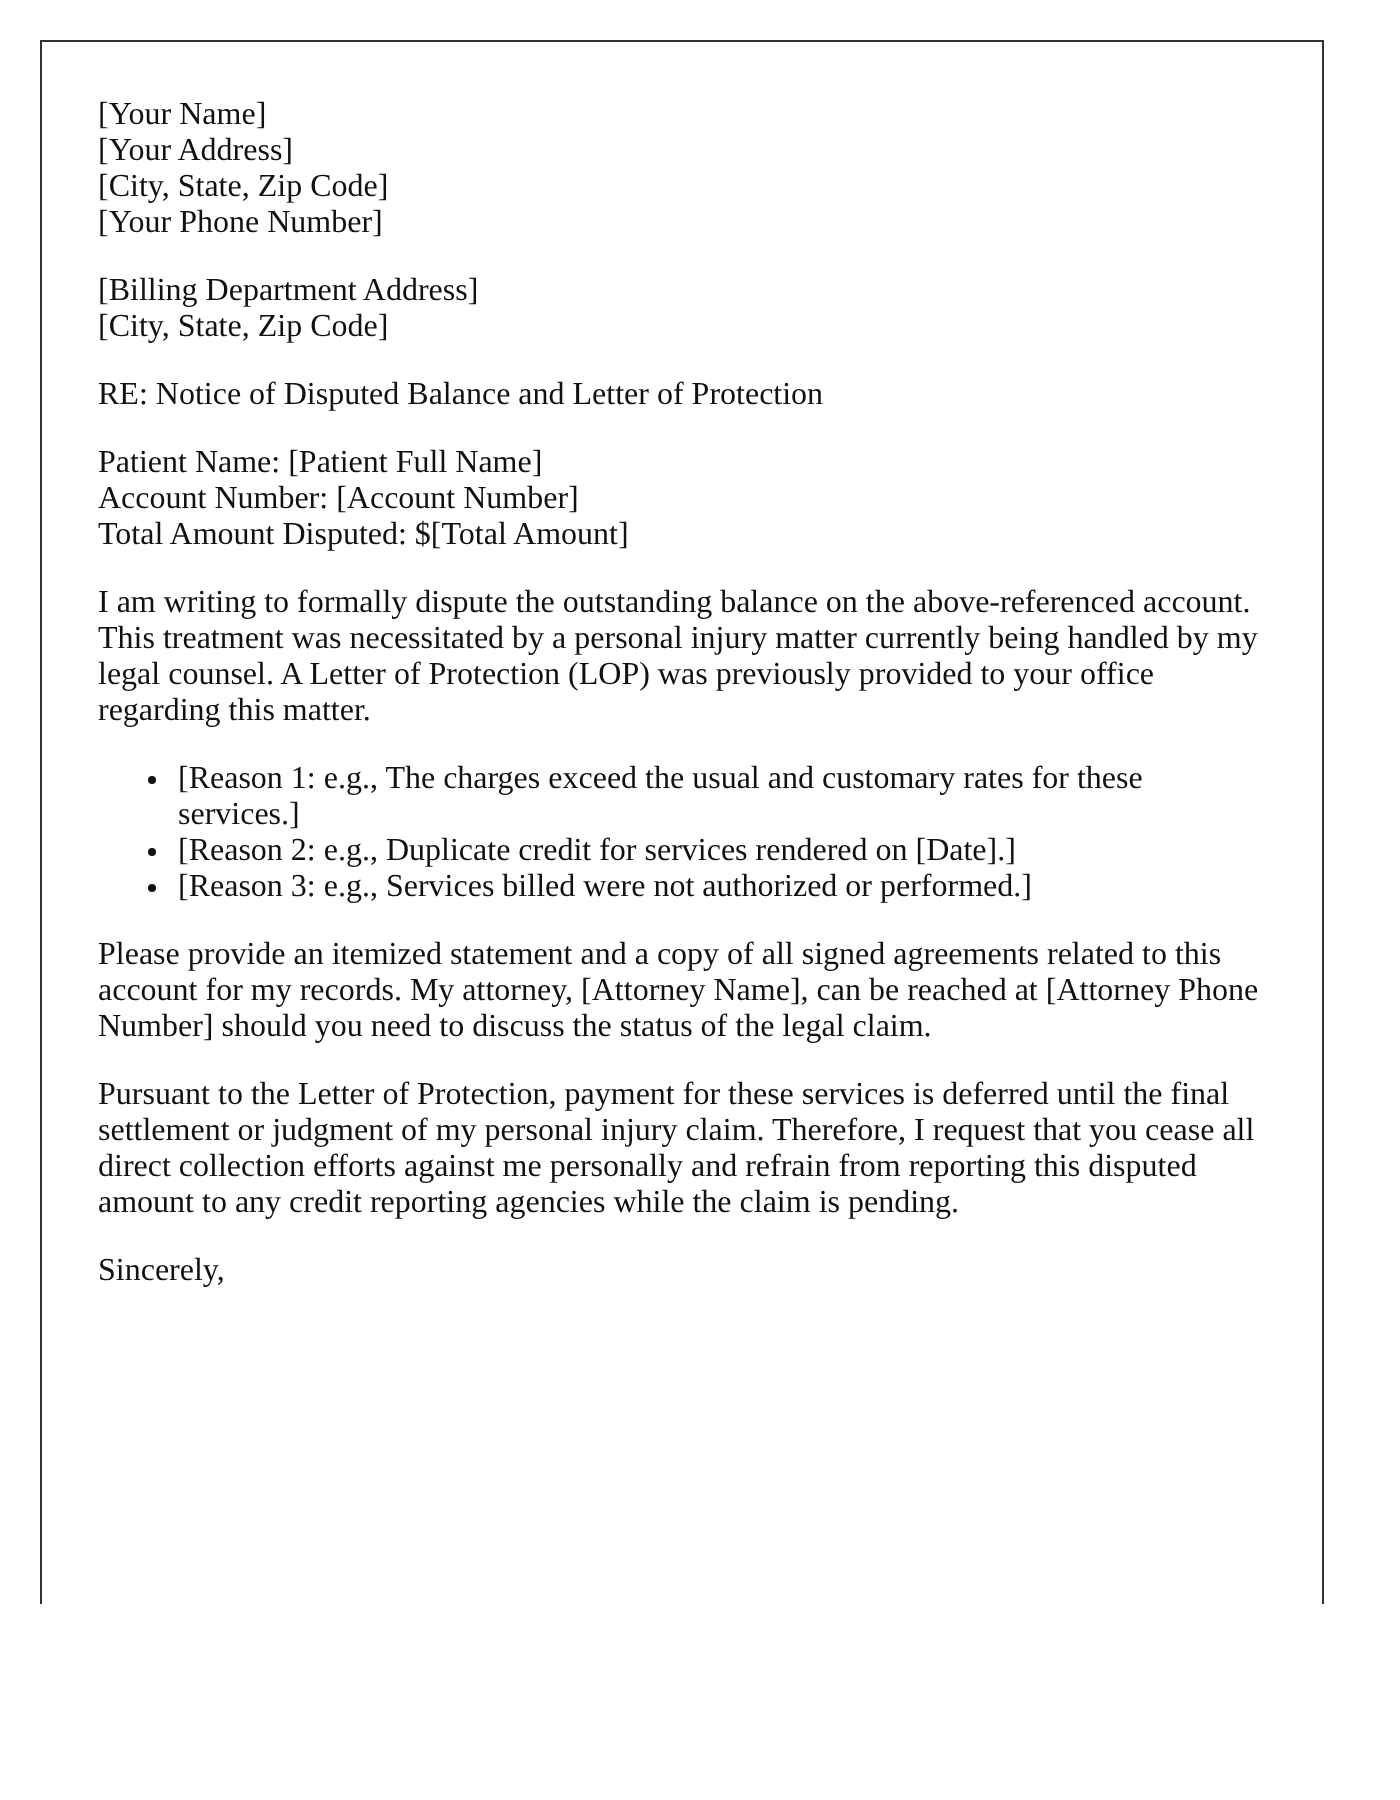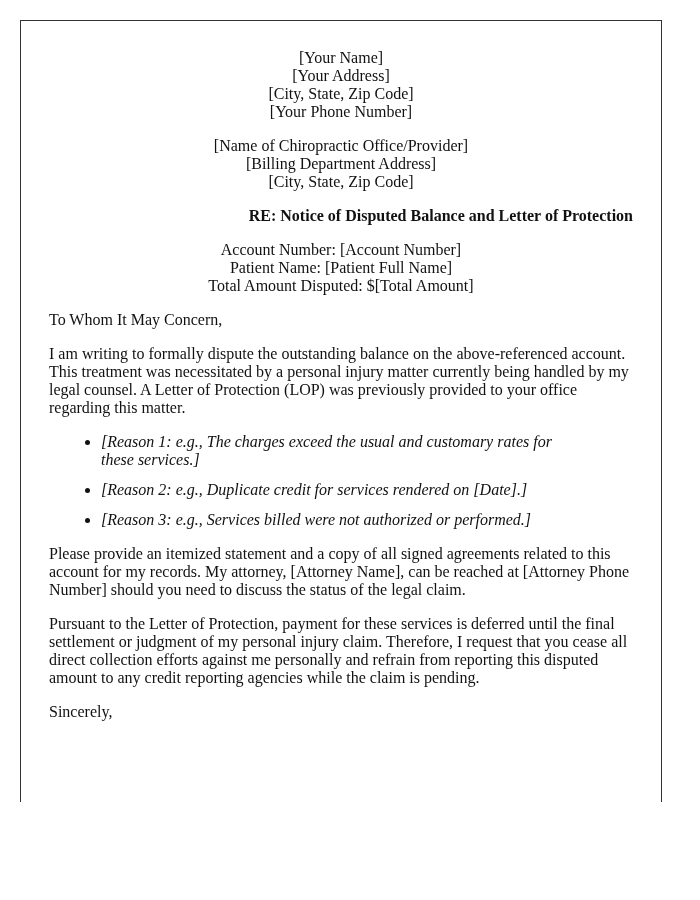--- a/index.html
+++ b/index.html
@@ -31,74 +31,69 @@
       border: 1px solid #333333;
       padding: 28px 28px 28px 28px;
       font-family: "Liberation Serif", "DejaVu Serif", serif;
       font-size: 16px;
       line-height: 18px;
       color: #111111;
       background: #ffffff;
     }
     .block {
       margin: 0 0 16px 0;
-      text-align: center;
     }
     .block p, .line {
       margin: 0;
     }
     p.para {
       margin: 0 0 16px 0;
     }
     .subject {
-      font-weight: bold;
+      font-weight: normal;
       margin: 0 0 16px 0;
-      text-align: right;
     }
     ul.reasons {
       margin: 0 0 16px 0;
       padding-left: 40px;
       list-style-type: disc;
     }
     ul.reasons li {
-      margin: 12px;
+      margin: 0;
       padding-right: 40px;
-      font-style: italic;
     }
   </style>
 </head>
 <body>
 
 <div class="viewport">
   <div class="page-clip">
     <div class="page">
 
       <div class="block">
         <div class="line">[Your Name]</div>
         <div class="line">[Your Address]</div>
         <div class="line">[City, State, Zip Code]</div>
         <div class="line">[Your Phone Number]</div>
       </div>
 
 
       <div class="block">
-        <div class="line">[Name of Chiropractic Office/Provider]</div>
         <div class="line">[Billing Department Address]</div>
         <div class="line">[City, State, Zip Code]</div>
       </div>
 
       <div class="subject">RE: Notice of Disputed Balance and Letter of Protection</div>
 
       <div class="block">
+        <div class="line">Patient Name: [Patient Full Name]</div>
         <div class="line">Account Number: [Account Number]</div>
-        <div class="line">Patient Name: [Patient Full Name]</div>
         <div class="line">Total Amount Disputed: $[Total Amount]</div>
       </div>
 
-      <p class="para">To Whom It May Concern,</p>
 
       <p class="para">I am writing to formally dispute the outstanding balance on the above-referenced account. This treatment was necessitated by a personal injury matter currently being handled by my legal counsel. A Letter of Protection (LOP) was previously provided to your office regarding this matter.</p>
 
 
       <ul class="reasons">
         <li>[Reason 1: e.g., The charges exceed the usual and customary rates for these services.]</li>
         <li>[Reason 2: e.g., Duplicate credit for services rendered on [Date].]</li>
         <li>[Reason 3: e.g., Services billed were not authorized or performed.]</li>
       </ul>
 

